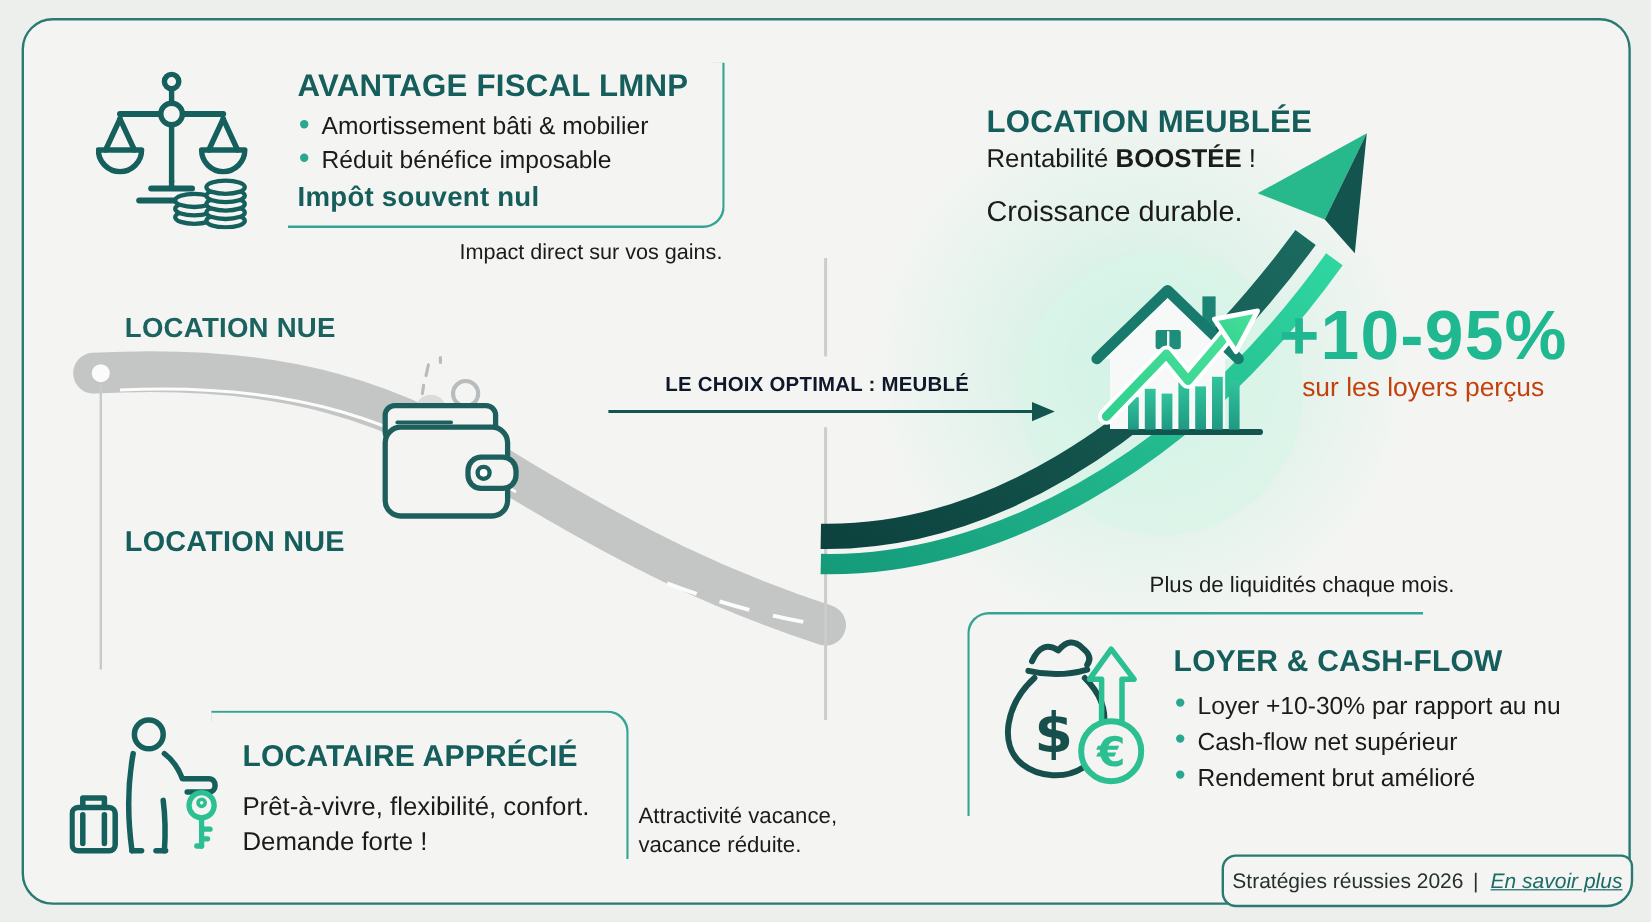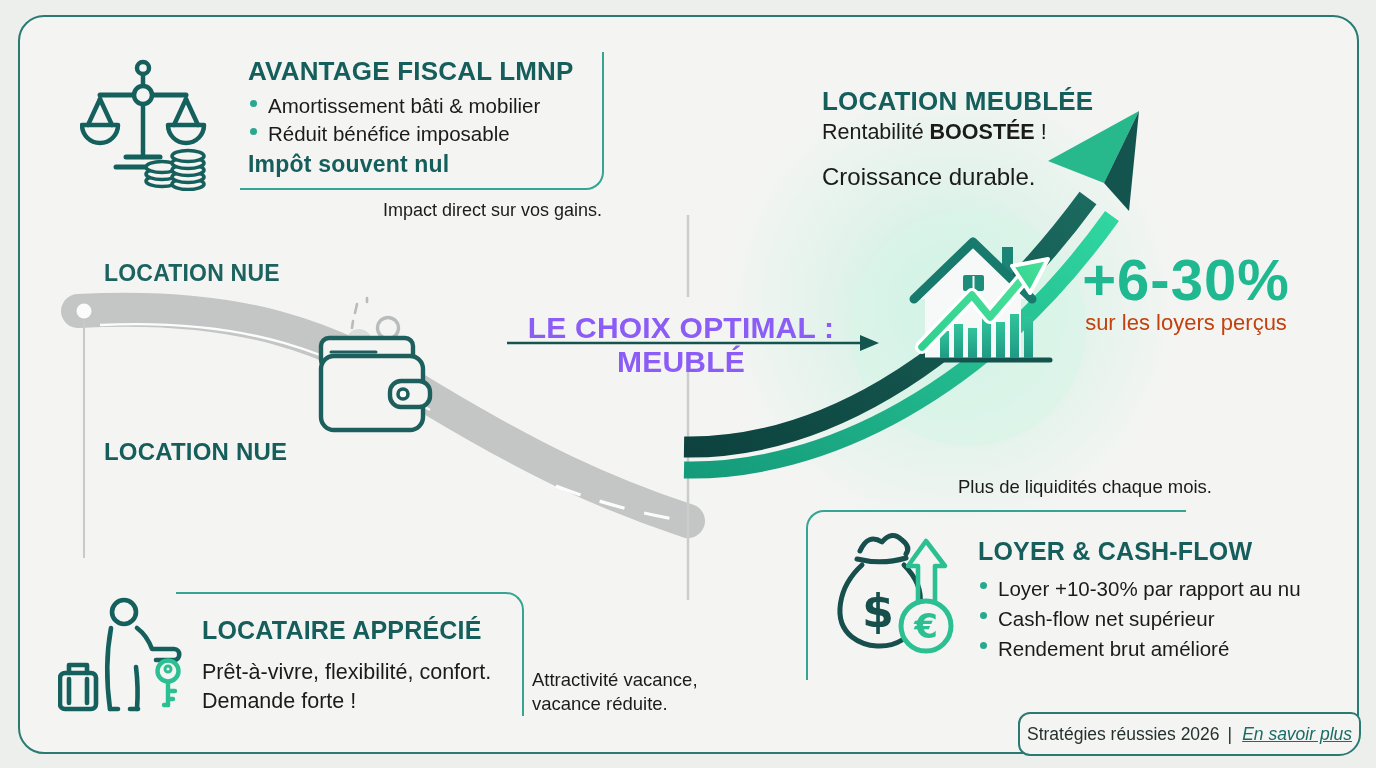--- a/index.html
+++ b/index.html
@@ -206,28 +206,28 @@
       </li>
   </ul>
   <p class="txt heading" style="left:248px;top:151px;font-size:23px">Impôt souvent nul</p>
   <p class="txt body-text" style="left:330px;top:200px;width:272px;text-align:right;font-size:18px">Impact direct sur vos gains.</p>
 
   <h2 class="txt heading" style="left:822px;top:86px;font-size:26px">LOCATION MEUBLÉE</h2>
   <p class="txt body-text" style="left:822px;top:120px;font-size:21.5px"><span>Rentabilité </span><b>BOOSTÉE</b><span> !</span></p>
   <p class="txt body-text" style="left:822px;top:163px;font-size:24px">Croissance durable.</p>
 
   <div class="txt" style="left:1052px;top:252px;width:268px;text-align:center">
-    <div class="stat-num">+6-30%</div>
+    <div class="stat-num">+10-95%</div>
     <div class="stat-cap">sur les loyers perçus</div>
   </div>
 
   <h2 class="txt heading" style="left:104px;top:260px;font-size:23px;color:#1c6360">LOCATION NUE</h2>
   <h2 class="txt heading" style="left:104px;top:438px;font-size:24px">LOCATION NUE</h2>
 
-  <h2 class="txt heading" style="left:500px;top:311px;width:362px;text-align:center;font-size:30px;color:#8b5cf6">LE CHOIX OPTIMAL : MEUBLÉ</h2>
+  <h2 class="txt heading" style="left:500px;top:311px;width:362px;text-align:center;font-size:17px;color:#0f172a">LE CHOIX OPTIMAL : MEUBLÉ</h2>
 
   <h2 class="txt heading" style="left:202px;top:616px;font-size:25px">LOCATAIRE APPRÉCIÉ</h2>
   <p class="txt body-text" style="left:202px;top:658px;font-size:21.5px;line-height:29px">
     <span>Prêt-à-vivre, flexibilité, confort.</span><br>
     <span>Demande forte !</span>
   </p>
   <p class="txt body-text" style="left:532px;top:668px;font-size:18.5px;line-height:24px">
     <span>Attractivité vacance,</span><br>
     <span>vacance réduite.</span>
   </p>

